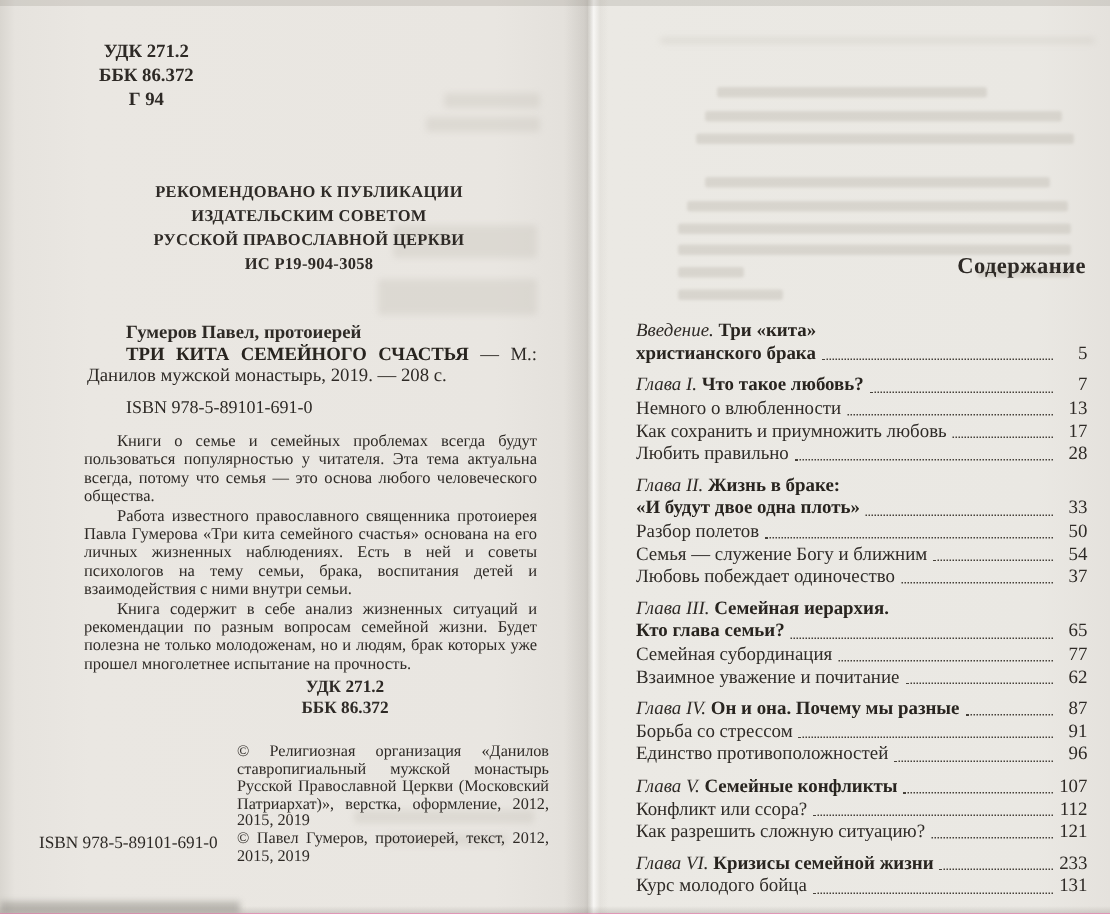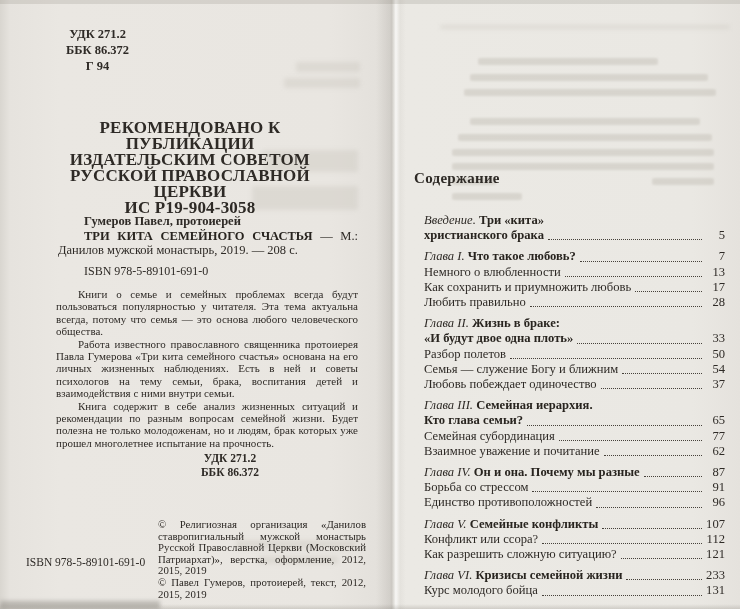--- a/index.html
+++ b/index.html
@@ -27,35 +27,35 @@
   .edge-top{position:absolute;top:0;left:0;width:740px;height:4px;background:rgba(120,114,104,0.18);}
   .edge-bottom{position:absolute;bottom:0;left:0;width:740px;height:5px;background:linear-gradient(0deg,rgba(110,105,96,0.22),rgba(110,105,96,0));}
   .edge-bottom-left{position:absolute;bottom:0;left:0;width:160px;height:8px;background:rgba(100,96,90,0.35);filter:blur(2px);}
 
   
   .ink{color:#2e2a26;}
   b,strong{color:#28241f;}
 
   
   .udk-top{position:absolute;left:66px;top:26px;font-size:12.5px;font-weight:bold;line-height:16px;text-align:center;}
-  .approval{position:absolute;left:40px;top:120px;width:300px;text-align:center;font-weight:bold;font-size:17px;line-height:16px;letter-spacing:.2px;}
+  .approval{position:absolute;left:56px;top:120px;width:300px;text-align:center;font-weight:bold;font-size:11px;line-height:16px;letter-spacing:.2px;}
   .approval .is-num{font-weight:bold;}
   .biblio{position:absolute;left:58px;top:214px;width:300px;font-size:12.5px;line-height:14.5px;}
   .biblio .author{font-weight:bold;text-indent:26px;}
   .biblio .entry{text-indent:26px;text-align:justify;}
   .isbn-mid{position:absolute;left:84px;top:264px;font-size:12px;}
   .annot{position:absolute;left:56px;top:288px;width:302px;font-size:11px;line-height:12.4px;text-align:justify;}
   .annot p{margin:0;text-indent:22px;}
   .udk-bottom{position:absolute;left:180px;top:451px;width:100px;text-align:center;font-size:11.5px;font-weight:bold;line-height:14px;}
-  .copyright{position:absolute;left:158px;top:519px;width:208px;font-size:10.8px;line-height:11.6px;text-align:justify;}
+  .copyright{position:absolute;left:158px;top:496px;width:208px;font-size:10.8px;line-height:11.6px;text-align:justify;}
   .copyright p{margin:0;}
   .isbn-bottom{position:absolute;left:26px;top:556px;font-size:11.5px;}
 
   
-  .toc-heading{position:absolute;left:414px;top:170px;width:300px;text-align:left;font-size:15px;font-weight:bold;letter-spacing:.3px;}
+  .toc-heading{position:absolute;left:424px;top:170px;width:300px;text-align:right;font-size:15px;font-weight:bold;letter-spacing:.3px;}
   .toc{position:absolute;left:424px;top:207px;width:301px;font-size:12.6px;line-height:15.2px;}
   .toc-entry.chapter{margin-top:6px;}
   .toc-line{display:flex;align-items:flex-end;}
   .toc-text{white-space:nowrap;}
   .toc-text i{font-style:italic;}
   .toc-text b{font-weight:bold;}
   .leader{flex:1;min-width:8px;margin:0 3px 3px 4px;border-bottom:1.6px dotted #46413a;}
   .toc-page{min-width:20px;text-align:right;}
 
   

